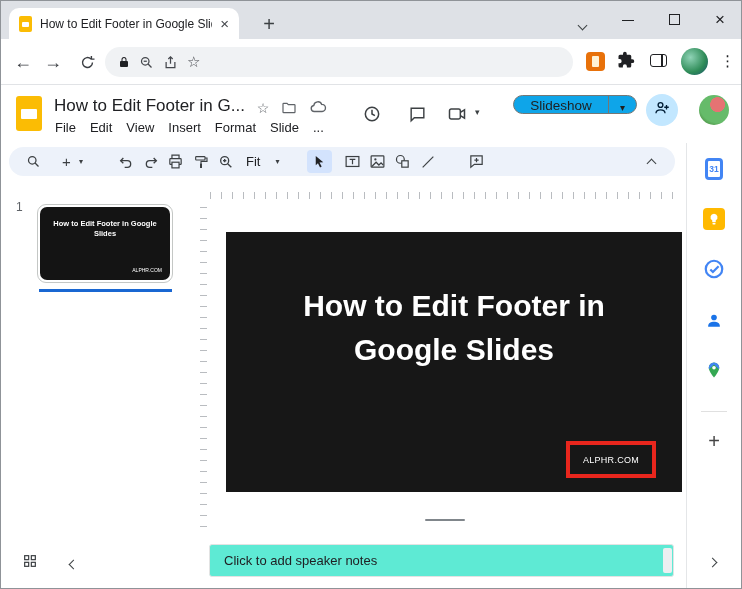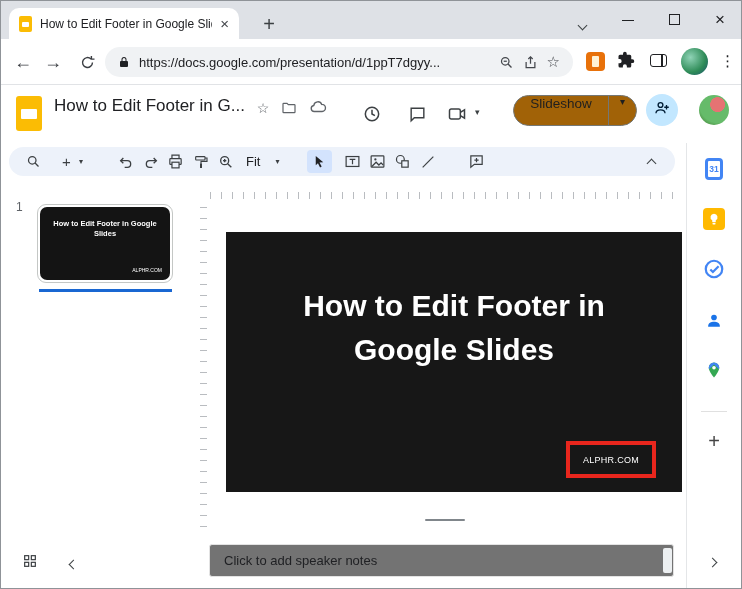--- a/index.html
+++ b/index.html
@@ -43,21 +43,21 @@
   .gh { position:absolute; top:85px; left:0; right:0; height:57px; background:#fff; }
   .logo { position:absolute; left:15px; top:10px; width:26px; height:35px; background:#fbbc04; border-radius:3px; }
   .logo::after { content:""; position:absolute; left:5px; top:13px; width:16px; height:10px; background:#fff; border-radius:1px; }
   .trow { position:absolute; left:53px; top:6px; height:24px; display:flex; align-items:flex-end; gap:12px; }
   .doc-title { font-size:17px; color:#202124; white-space:nowrap; }
   .h-ico { color:#5f6368; display:flex; align-items:center; }
   .mrow { position:absolute; left:47px; top:31px; display:flex; }
   .mitem { font-size:13px; color:#202124; padding:3px 7px; border-radius:4px; }
   .gh-ico { position:absolute; top:15px; width:26px; height:26px; display:flex; align-items:center; justify-content:center; }
   .cam-caret { position:absolute; left:474px; top:21px; font-size:9px; color:#3c4043; }
-  .slideshow { position:absolute; left:512px; top:9px; width:124px; height:31px; border:1px solid #747775; border-radius:16px; display:flex; align-items:flex-start; background:#a16207; overflow:hidden; }
+  .slideshow { position:absolute; left:512px; top:9px; width:124px; height:19px; border:1px solid #747775; border-radius:16px; display:flex; align-items:flex-end; background:#0ea5e9; overflow:hidden; }
   .ss-label { flex:1; text-align:center; font-size:13.5px; color:#1f1f1f; }
   .ss-div { width:1px; align-self:stretch; background:#747775; }
   .ss-caret { width:27px; text-align:center; font-size:10px; color:#1f1f1f; }
   .share-btn { position:absolute; left:645px; top:8px; width:32px; height:32px; border-radius:50%; background:#c2e7ff; display:flex; align-items:center; justify-content:center; }
   .gh-avatar { position:absolute; left:698px; top:9px; width:30px; height:30px; border-radius:50%; background:radial-gradient(circle at 62% 32%, #e57373 0 26%, #66bb6a 28% 65%, #33691e 100%); }
 
   
   .tb { position:absolute; left:8px; top:146px; width:666px; height:29px; background:#edf2fa; border-radius:15px; display:flex; align-items:center; padding:0 12px; }
   .ti { width:25px; height:23px; display:flex; align-items:center; justify-content:center; border-radius:4px; color:#3c4043; flex:0 0 auto; }
   .caret-s { font-size:8px; color:#3c4043; width:10px; flex:0 0 auto; }
@@ -78,21 +78,21 @@
   
   .hruler { position:absolute; left:209px; top:191px; width:470px; height:7px; background:repeating-linear-gradient(90deg,#b9bcc0 0 1px, transparent 1px 11px); }
   .vruler { position:absolute; left:199px; top:206px; width:7px; height:330px; background:repeating-linear-gradient(180deg,#b9bcc0 0 1px, transparent 1px 11px); }
   .slide { position:absolute; left:225px; top:231px; width:456px; height:260px; background:#171717; }
   .slide-title { position:absolute; top:52px; left:0; right:0; text-align:center; color:#fff; font-size:30px; line-height:44px; font-weight:700; }
   .footer-box { position:absolute; right:26px; bottom:14px; width:90px; height:37px; border:4px solid #e8261d; display:flex; align-items:center; justify-content:center; }
   .slide-footer { color:#fff; font-size:9px; letter-spacing:0.3px; }
   .scrollline { position:absolute; left:424px; top:518px; width:40px; height:2px; background:#80868b; border-radius:1px; }
 
   
-  .notes { position:absolute; left:208px; top:543px; width:465px; height:33px; background:#737373; border:1px solid #e3e3e3; border-radius:3px; display:flex; align-items:center; padding:0 1px 0 14px; }
+  .notes { position:absolute; left:208px; top:543px; width:465px; height:33px; background:#5eead4; border:1px solid #e3e3e3; border-radius:3px; display:flex; align-items:center; padding:0 1px 0 14px; }
   .notes-text { font-size:13px; color:#202124; flex:1; }
   .notes-scroll { width:9px; height:25px; background:#eceff1; border-radius:2px; flex:0 0 auto; }
 
   
   .gridbtn { position:absolute; left:18px; top:549px; width:22px; height:22px; display:flex; align-items:center; justify-content:center; }
   .film-chev { position:absolute; left:69px; top:553px; }
 
   
   .rail { position:absolute; top:142px; right:0; width:55px; bottom:0; background:#fff; border-left:1px solid #e4e6e8; }
   .rail-item { position:absolute; left:50%; transform:translateX(-50%); width:28px; height:28px; display:flex; align-items:center; justify-content:center; }
@@ -128,21 +128,20 @@
           <path d="M19 12a7 7 0 1 1-2.1-5"></path>
           <path d="M17.5 2.8v4.4h4.4"></path>
         </svg>
     </span>
     <div class="urlpill">
       <span class="pill-ico">
         <svg viewBox="0 0 24 24" width="12" height="12">
             <path fill="#202124" d="M12 2a5 5 0 0 0-5 5v3H6a2 2 0 0 0-2 2v8a2 2 0 0 0 2 2h12a2 2 0 0 0 2-2v-8a2 2 0 0 0-2-2h-1V7a5 5 0 0 0-5-5zm-3 8V7a3 3 0 1 1 6 0v3H9z"></path>
           </svg>
       </span>
-      <span class="url">https://docs.google.com/presentation/d/1ppT7dgyy...</span>
       <span class="pill-ico">
         <svg viewBox="0 0 24 24" width="15" height="15" fill="none" stroke="#44474c" stroke-width="2">
             <circle cx="10" cy="10" r="6"></circle>
             <line x1="14.5" y1="14.5" x2="20" y2="20"></line>
             <line x1="7.5" y1="10" x2="12.5" y2="10"></line>
           </svg>
       </span>
       <span class="pill-ico">
         <svg viewBox="0 0 24 24" width="15" height="15" fill="none" stroke="#44474c" stroke-width="2">
             <path d="M12 14V3"></path>
@@ -171,20 +170,29 @@
       <span class="h-ico">
         <svg viewBox="0 0 24 24" width="16" height="16" fill="none" stroke="#5f6368" stroke-width="1.8">
             <path d="M3 6a1 1 0 0 1 1-1h5l2 2h9a1 1 0 0 1 1 1v10a1 1 0 0 1-1 1H4a1 1 0 0 1-1-1V6z"></path>
           </svg>
       </span>
       <span class="h-ico">
         <svg viewBox="0 0 24 24" width="18" height="18" fill="none" stroke="#5f6368" stroke-width="1.8">
             <path d="M7 18a4 4 0 0 1-.6-7.96A5.5 5.5 0 0 1 17 8.6 4.2 4.2 0 0 1 17.5 18H7z"></path>
           </svg>
       </span>
+    </div>
+    <div class="mrow">
+      <span class="mitem">File</span>
+      <span class="mitem">Edit</span>
+      <span class="mitem">View</span>
+      <span class="mitem">Insert</span>
+      <span class="mitem">Format</span>
+      <span class="mitem">Slide</span>
+      <span class="mitem">...</span>
     </div>
     <span class="gh-ico" style="left:358px">
       <svg viewBox="0 0 24 24" width="20" height="20" fill="none" stroke="#3c4043" stroke-width="1.8">
           <circle cx="12" cy="12" r="8"></circle>
           <path d="M12 7v5l3.5 2"></path>
         </svg>
     </span>
     <span class="gh-ico" style="left:403px">
       <svg viewBox="0 0 24 24" width="19" height="19" fill="none" stroke="#3c4043" stroke-width="1.8">
           <path d="M4 4h16v12H8l-4 4V4z"></path>

